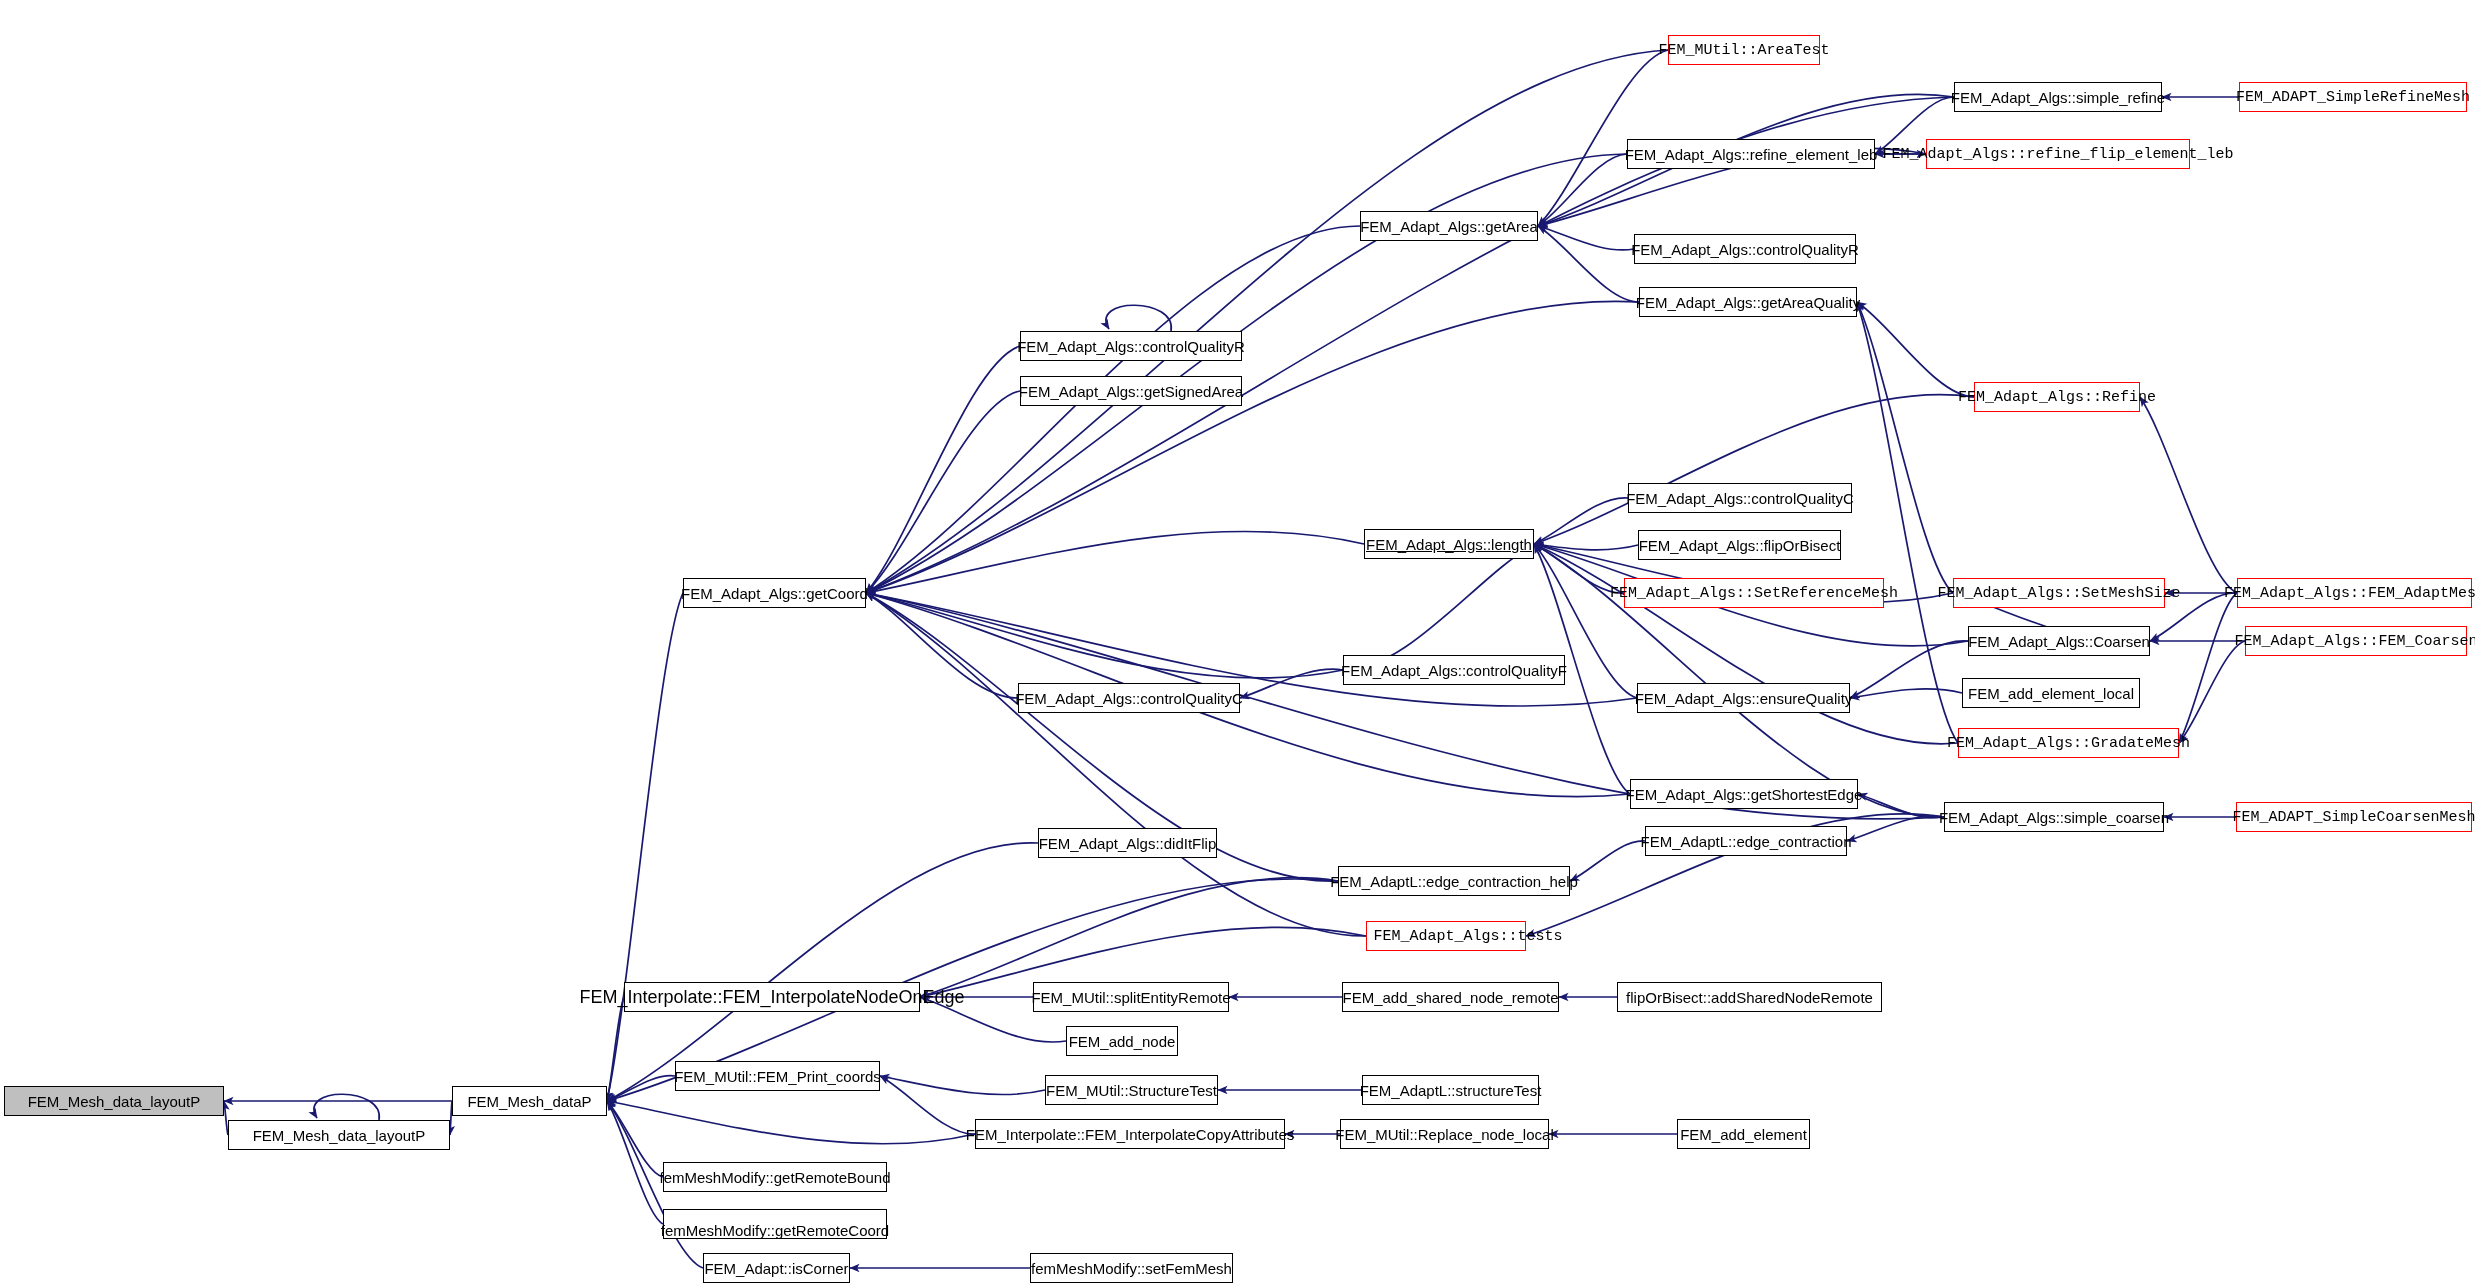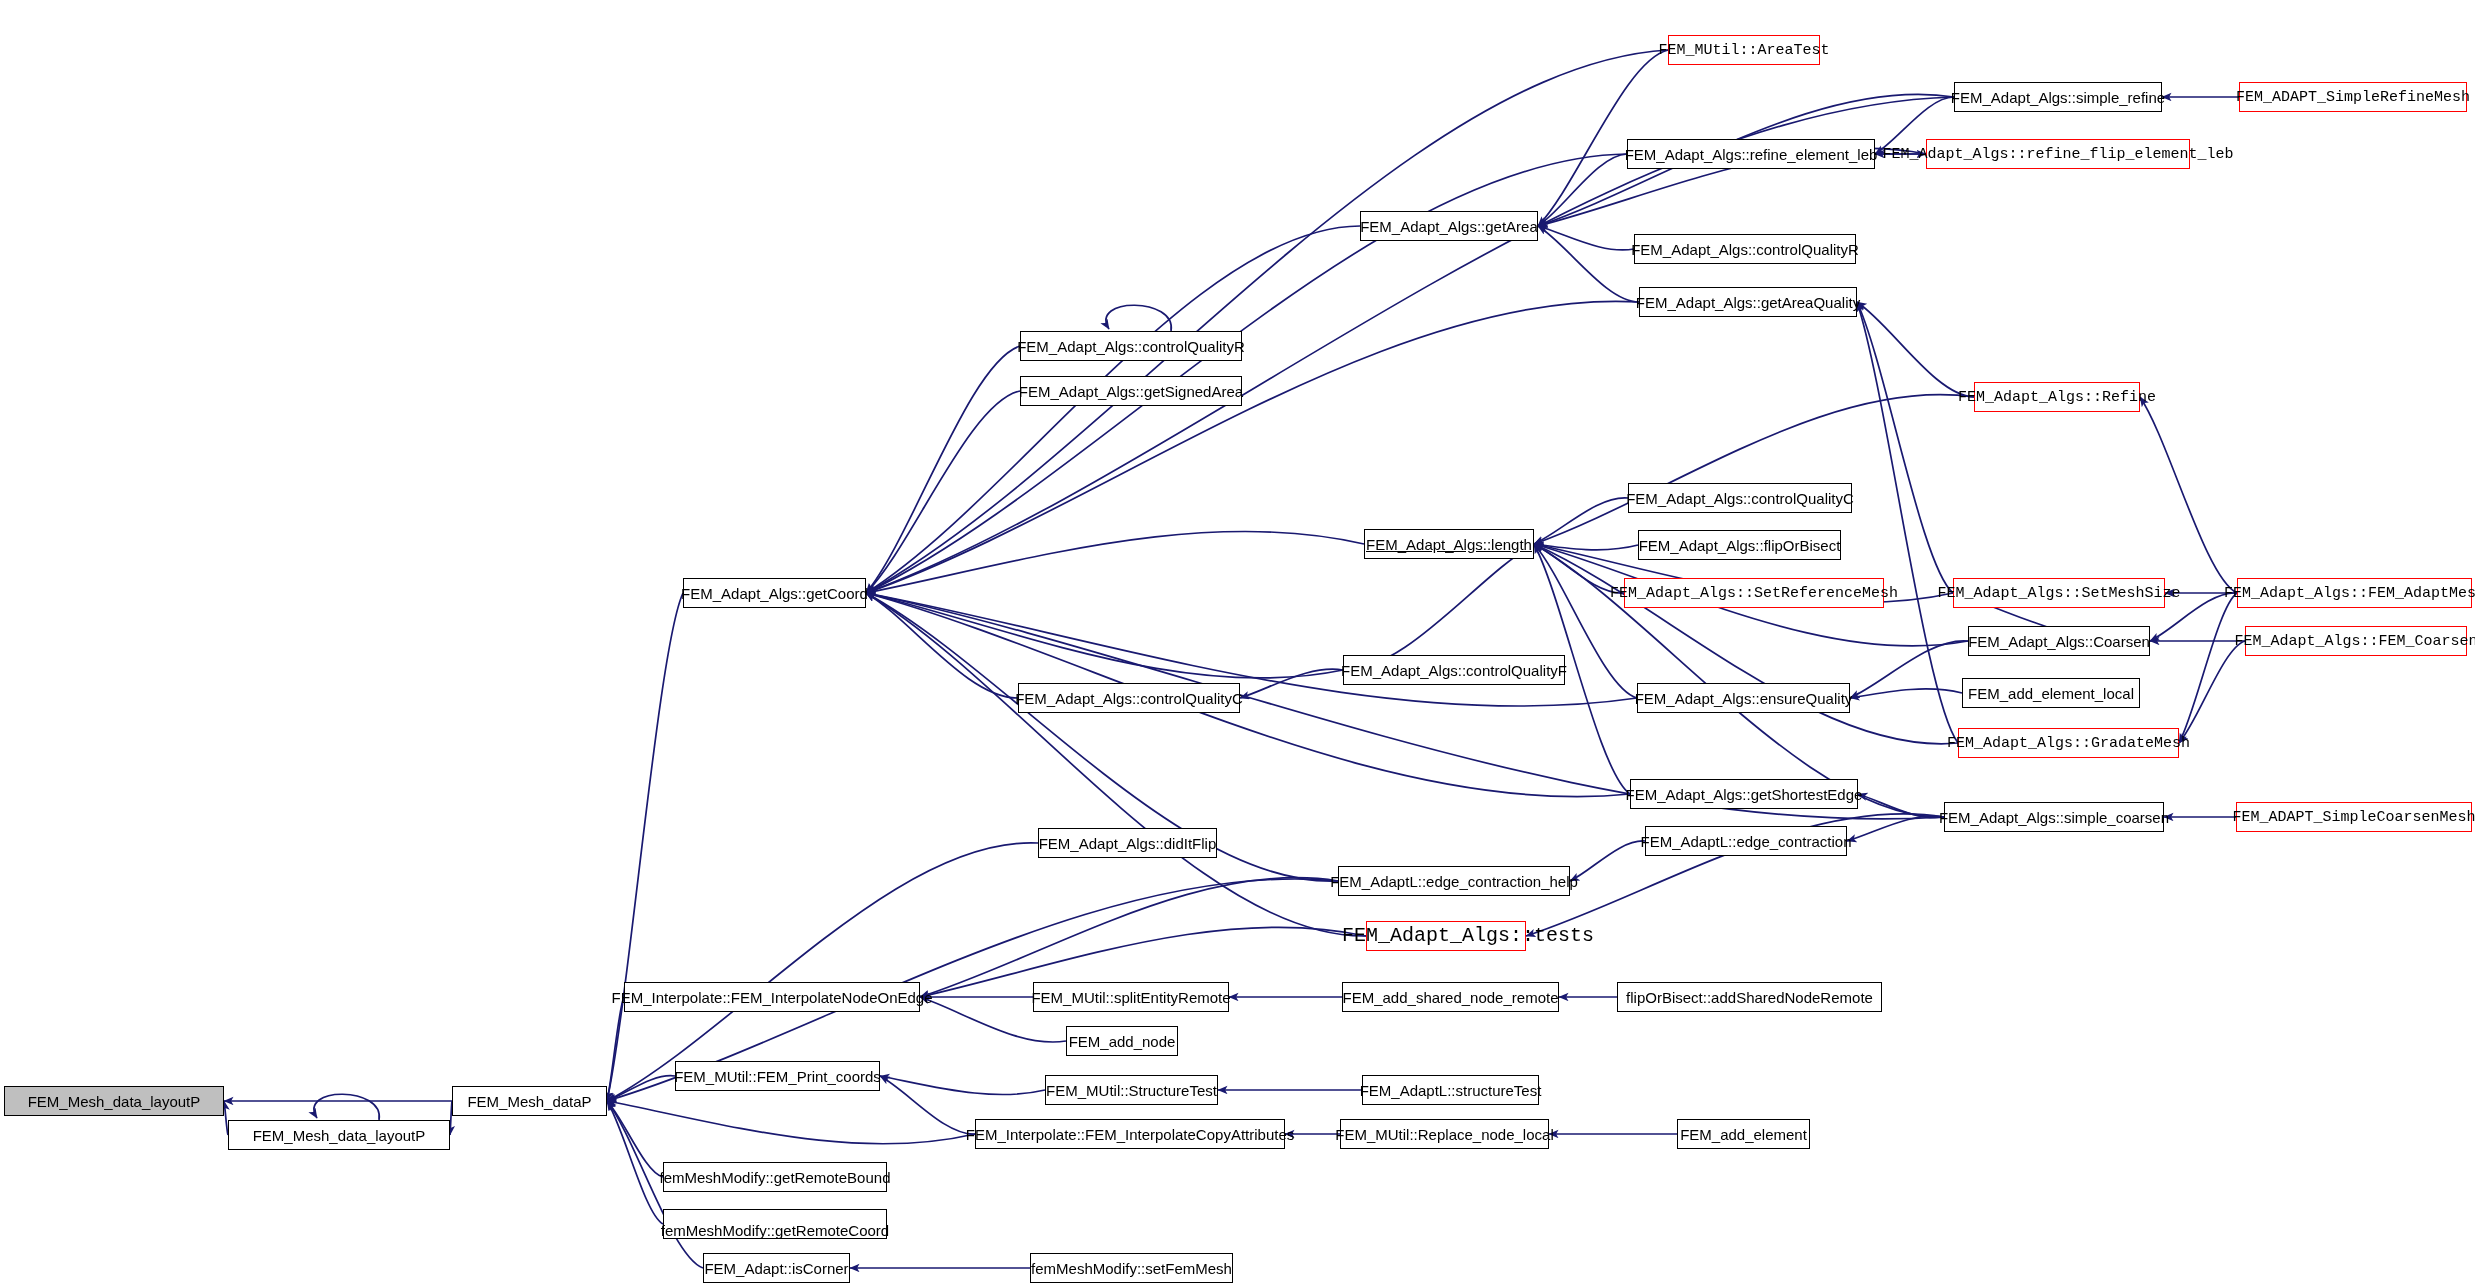--- a/index.html
+++ b/index.html
@@ -202,24 +202,24 @@
       </div>
       <div class="node" style="left: 1645px; top: 826px; width: 202px; height: 30px; font-size: 15px;">
         <span>FEM_AdaptL::edge_contraction</span>
       </div>
       <div class="node" style="left: 1038px; top: 828px; width: 179px; height: 30px; font-size: 15px;">
         <span>FEM_Adapt_Algs::didItFlip</span>
       </div>
       <div class="node" style="left: 1338px; top: 866px; width: 232px; height: 30px; font-size: 15px;">
         <span>FEM_AdaptL::edge_contraction_help</span>
       </div>
-      <div class="node red" style="left: 1366px; top: 921px; width: 160px; height: 30px; font-size: 20px; padding-left: 44px;">
+      <div class="node red" style="left: 1366px; top: 921px; width: 160px; height: 30px; font-size: 15px; padding-left: 44px;">
         <span>FEM_Adapt_Algs::tests</span>
       </div>
-      <div class="node" style="left: 624px; top: 982px; width: 296px; height: 30px; font-size: 15px;">
+      <div class="node" style="left: 624px; top: 982px; width: 296px; height: 30px; font-size: 18px;">
         <span>FEM_Interpolate::FEM_InterpolateNodeOnEdge</span>
       </div>
       <div class="node" style="left: 1033px; top: 982px; width: 196px; height: 30px; font-size: 15px;">
         <span>FEM_MUtil::splitEntityRemote</span>
       </div>
       <div class="node" style="left: 1342px; top: 982px; width: 217px; height: 30px; font-size: 15px;">
         <span>FEM_add_shared_node_remote</span>
       </div>
       <div class="node" style="left: 1617px; top: 982px; width: 265px; height: 30px; font-size: 15px;">
         <span>flipOrBisect::addSharedNodeRemote</span>

